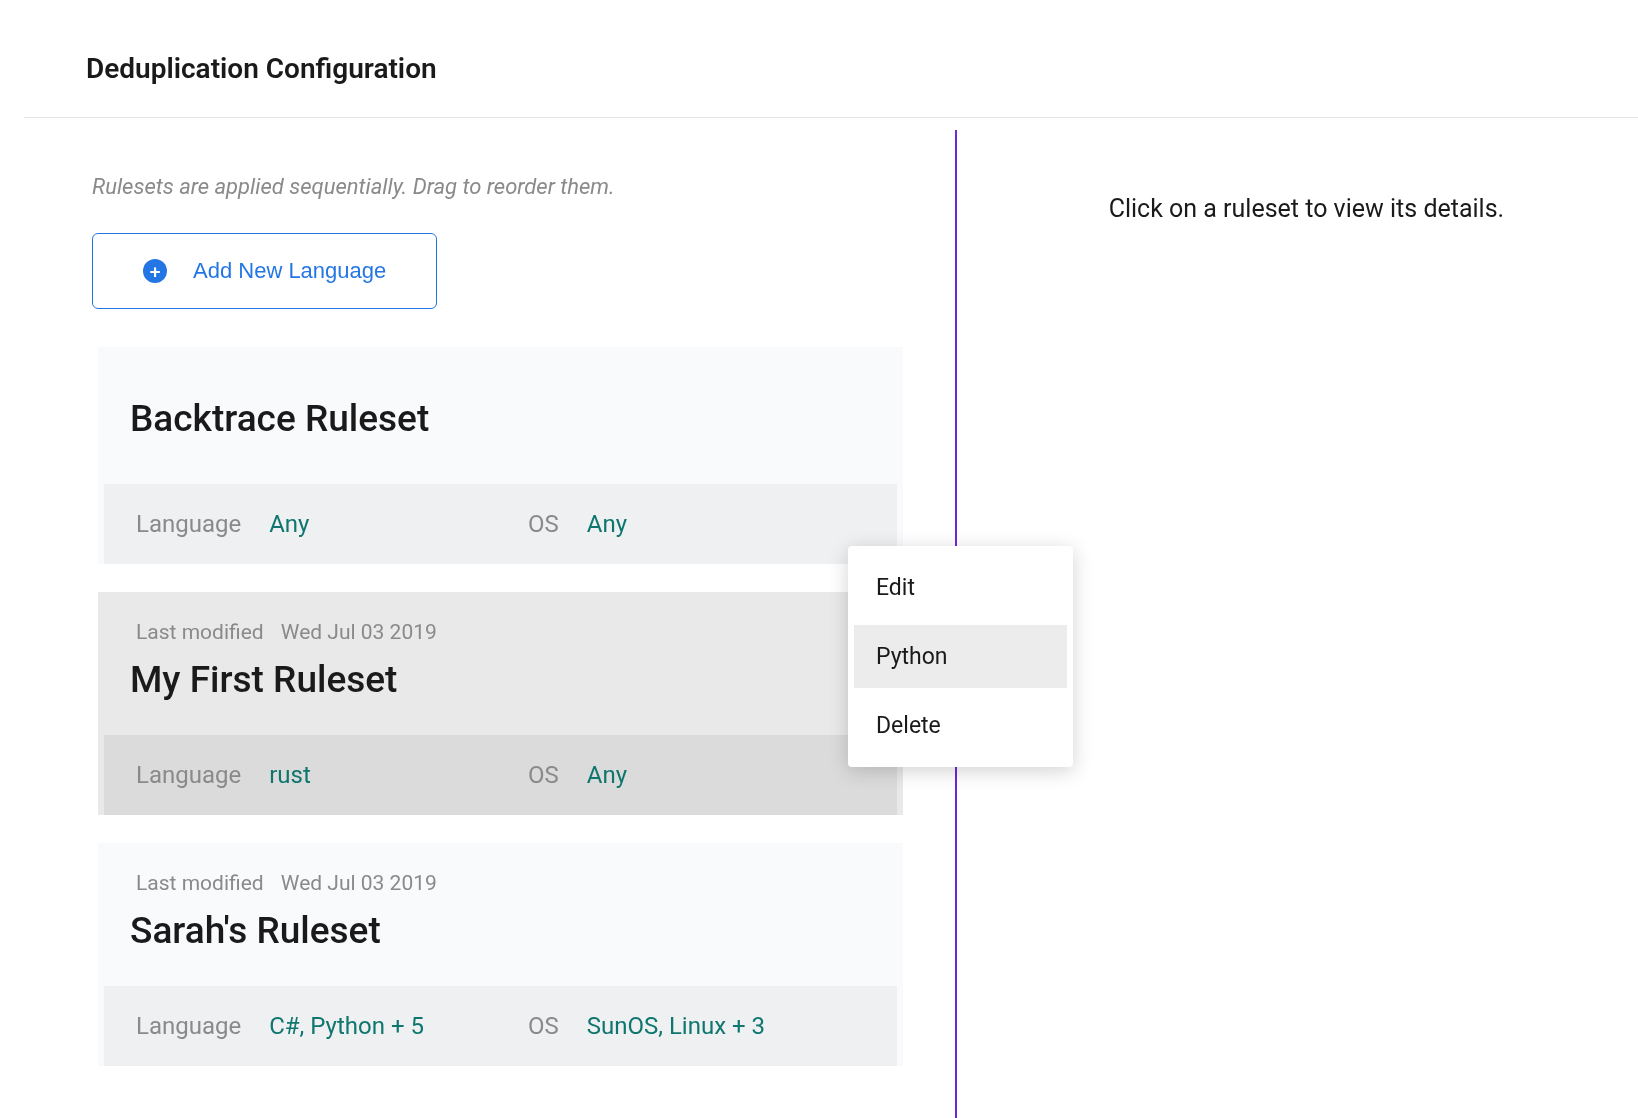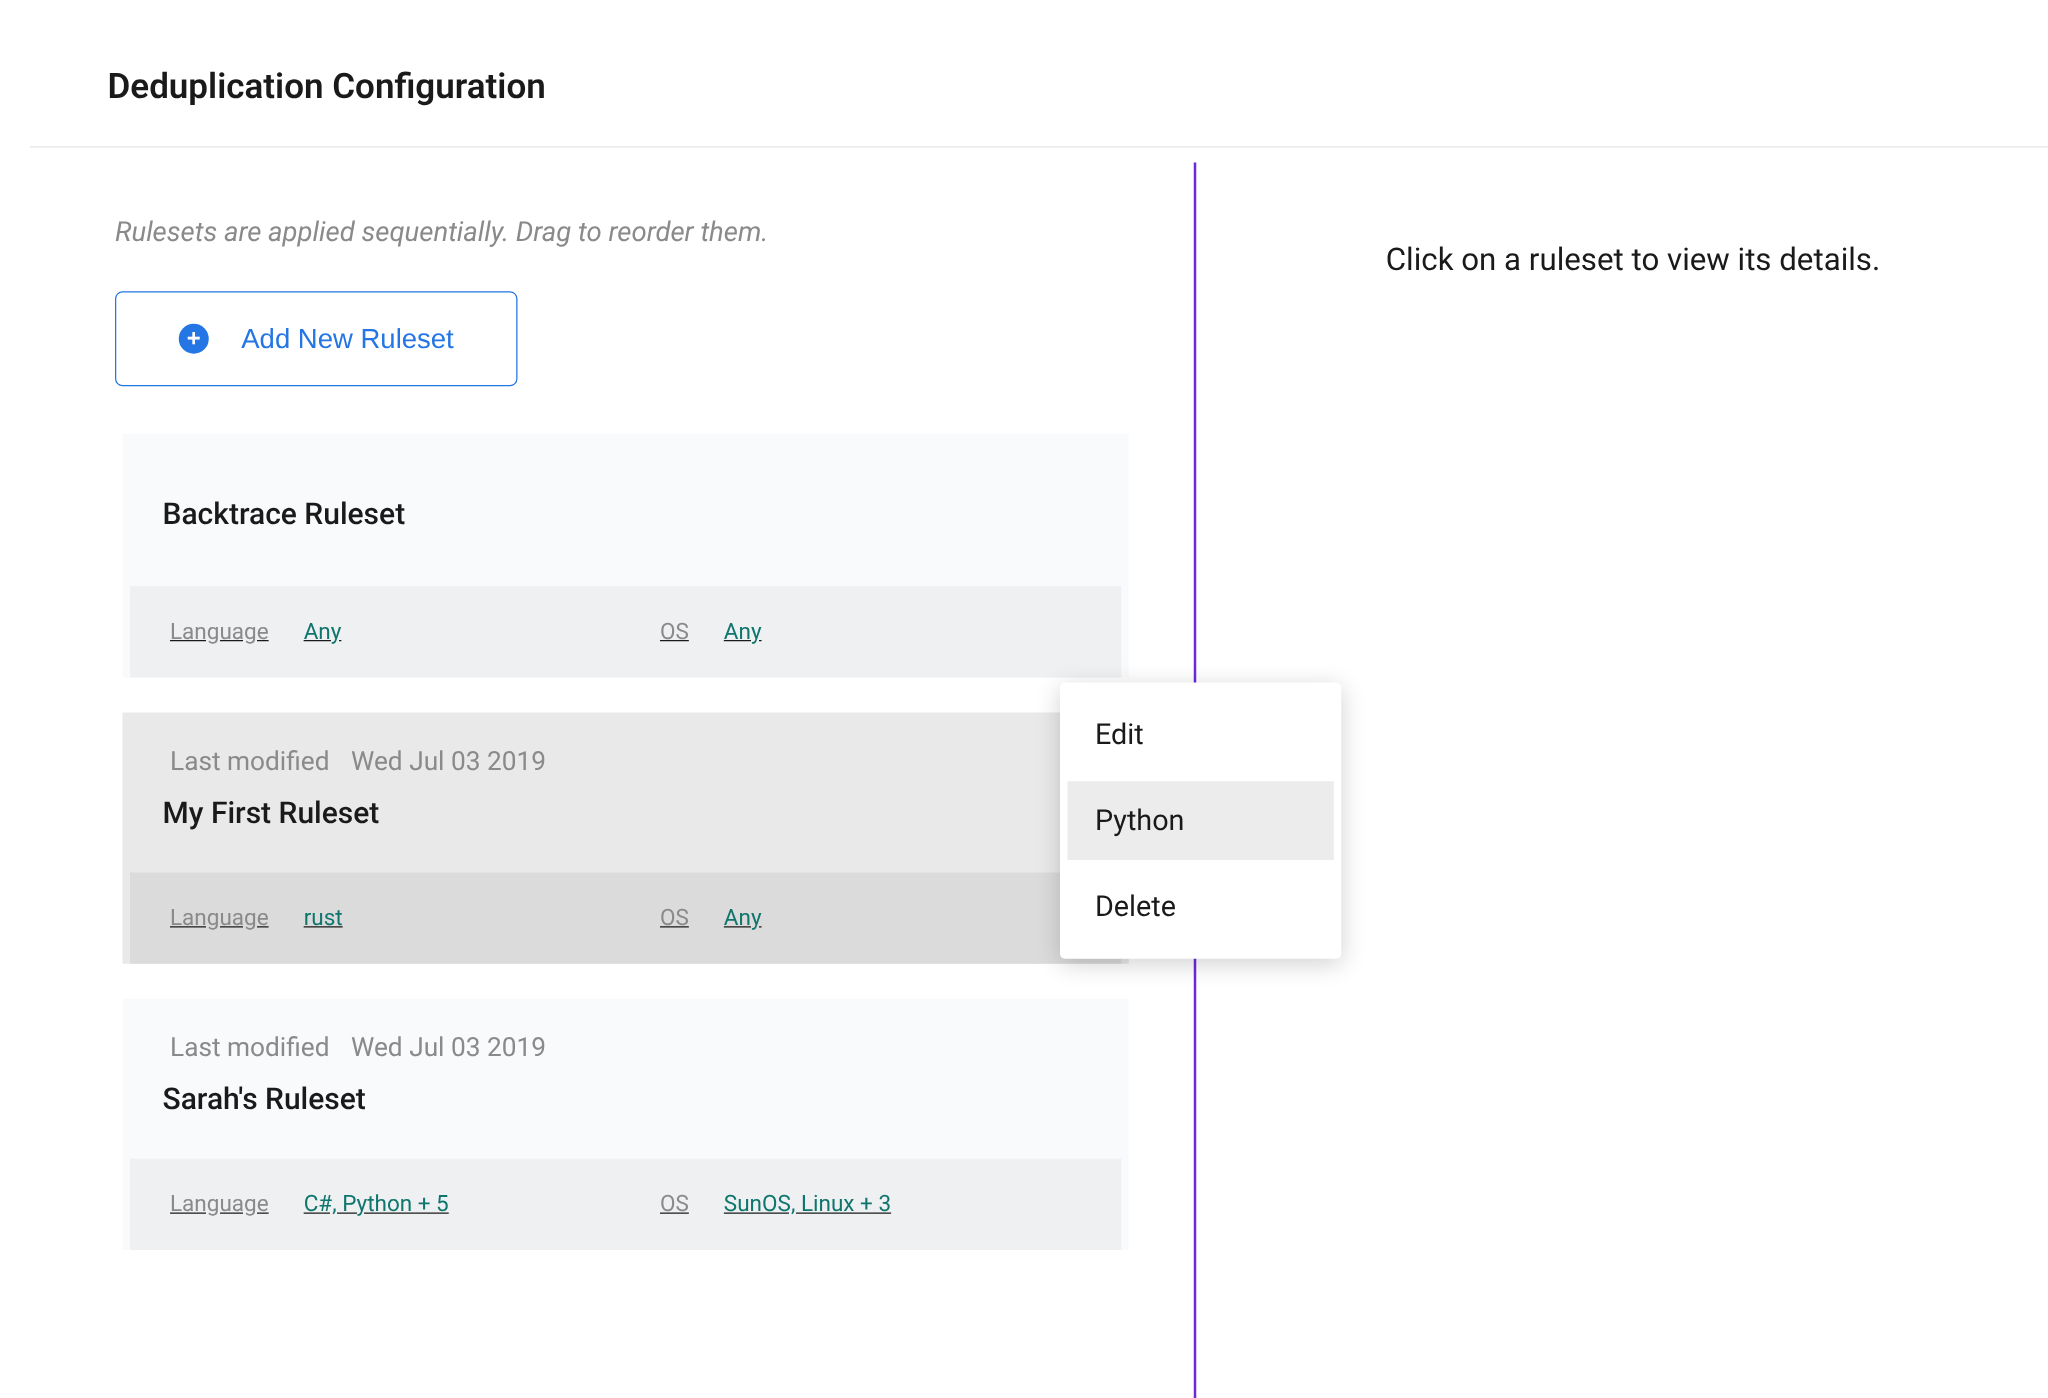--- a/index.html
+++ b/index.html
@@ -95,30 +95,29 @@
     }
     .ruleset-body.tall {
       padding: 44px 20px 32px 20px;
     }
     .last-modified {
       font-size: 21px;
       color: #8a8a8a;
       margin-bottom: 14px;
     }
     .ruleset-name {
+      font-size: 37px;
+      font-weight: 500;
+      color: #1a1a1a;
+    }
+    .ruleset-meta {
+      display: flex;
+      padding: 14px 20px;
       font-size: 24px;
-      font-weight: 500;
-      color: #1a1a1a;
-    }
-    .ruleset-meta {
-      display: flex;
-      padding: 14px 20px;
-      font-size: 18px;
       background: #eef0f2;
-      text-decoration: underline;
     }
     .ruleset-card.selected .ruleset-meta {
       background: #dbdbdb;
     }
     .meta-group {
       display: flex;
       gap: 16px;
     }
     .meta-group.first {
       width: 380px;
@@ -176,21 +175,21 @@
   <div class="header">
     <h1 class="header-title">Deduplication Configuration</h1>
   </div>
 
   <div class="content">
     <div class="left-panel">
       <p class="help-text">Rulesets are applied sequentially. Drag to reorder them.</p>
 
       <button class="add-button">
         <span class="plus-icon">+</span>
-        <span>Add New Ruleset</span>
+        <span>Add New Language</span>
       </button>
 
       <div class="ruleset-list">
 
         <div class="ruleset-card">
           <div class="ruleset-body tall">
             <div class="ruleset-name">Backtrace Ruleset</div>
           </div>
           <div class="ruleset-meta">
             <div class="meta-group first">

